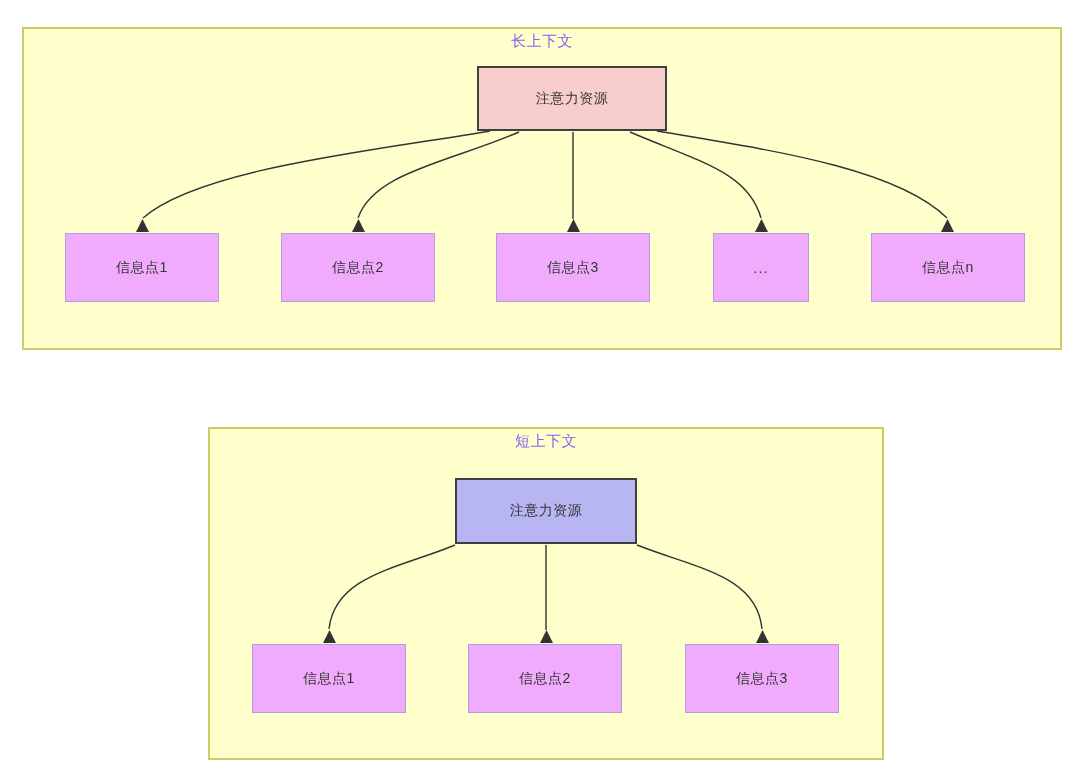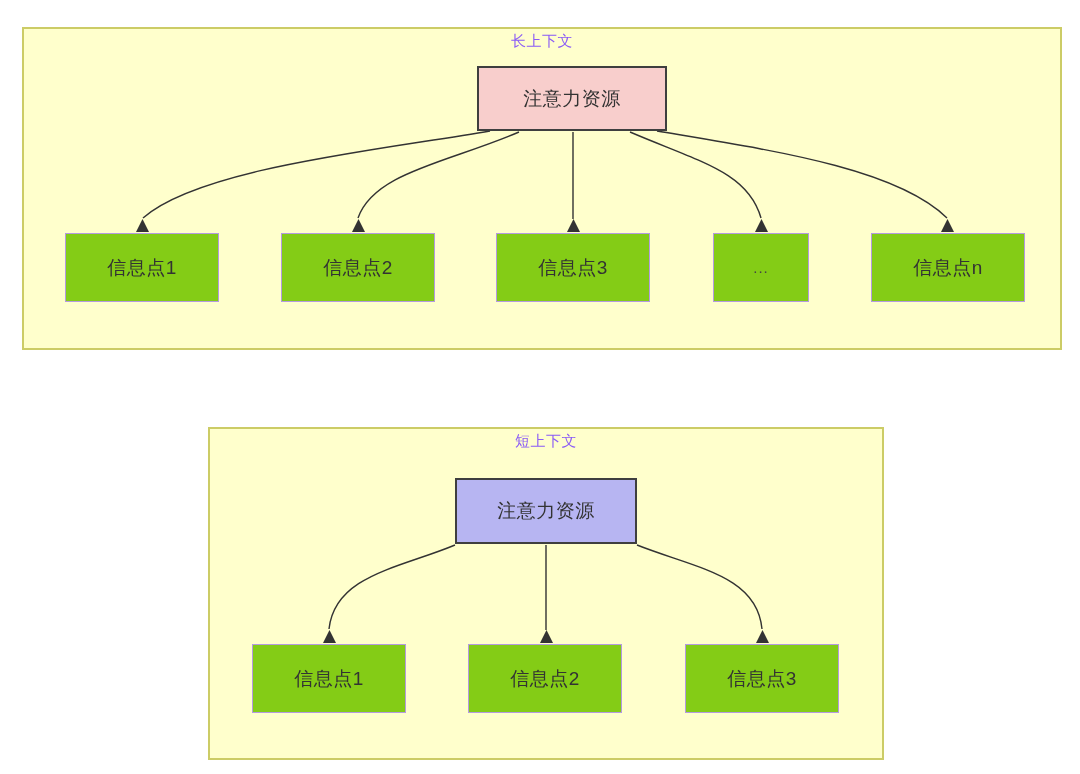--- a/index.html
+++ b/index.html
@@ -35,35 +35,35 @@
     color: #8b5cf6;
     letter-spacing: 0.5px;
     white-space: nowrap;
   }
   .node {
     position: absolute;
     box-sizing: border-box;
     display: flex;
     align-items: center;
     justify-content: center;
-    font-size: 19px;
+    font-size: 14px;
     color: #333333;
     letter-spacing: 0.5px;
     white-space: nowrap;
   }
   .node-attention-long {
     background: #F8CECC;
     border: 2px solid #3F3F3F;
   }
   .node-attention-short {
     background: #B7B5F2;
     border: 2px solid #3F3F3F;
   }
   .node-info {
-    background: #84cc16;
+    background: #f0abfc;
     border: 1.6px solid #B49AE0;
   }
   .node-ellipsis {
     font-size: 15px;
     color: #444444;
     letter-spacing: 1px;
   }
   svg.edges {
     position: absolute;
     left: 0;

